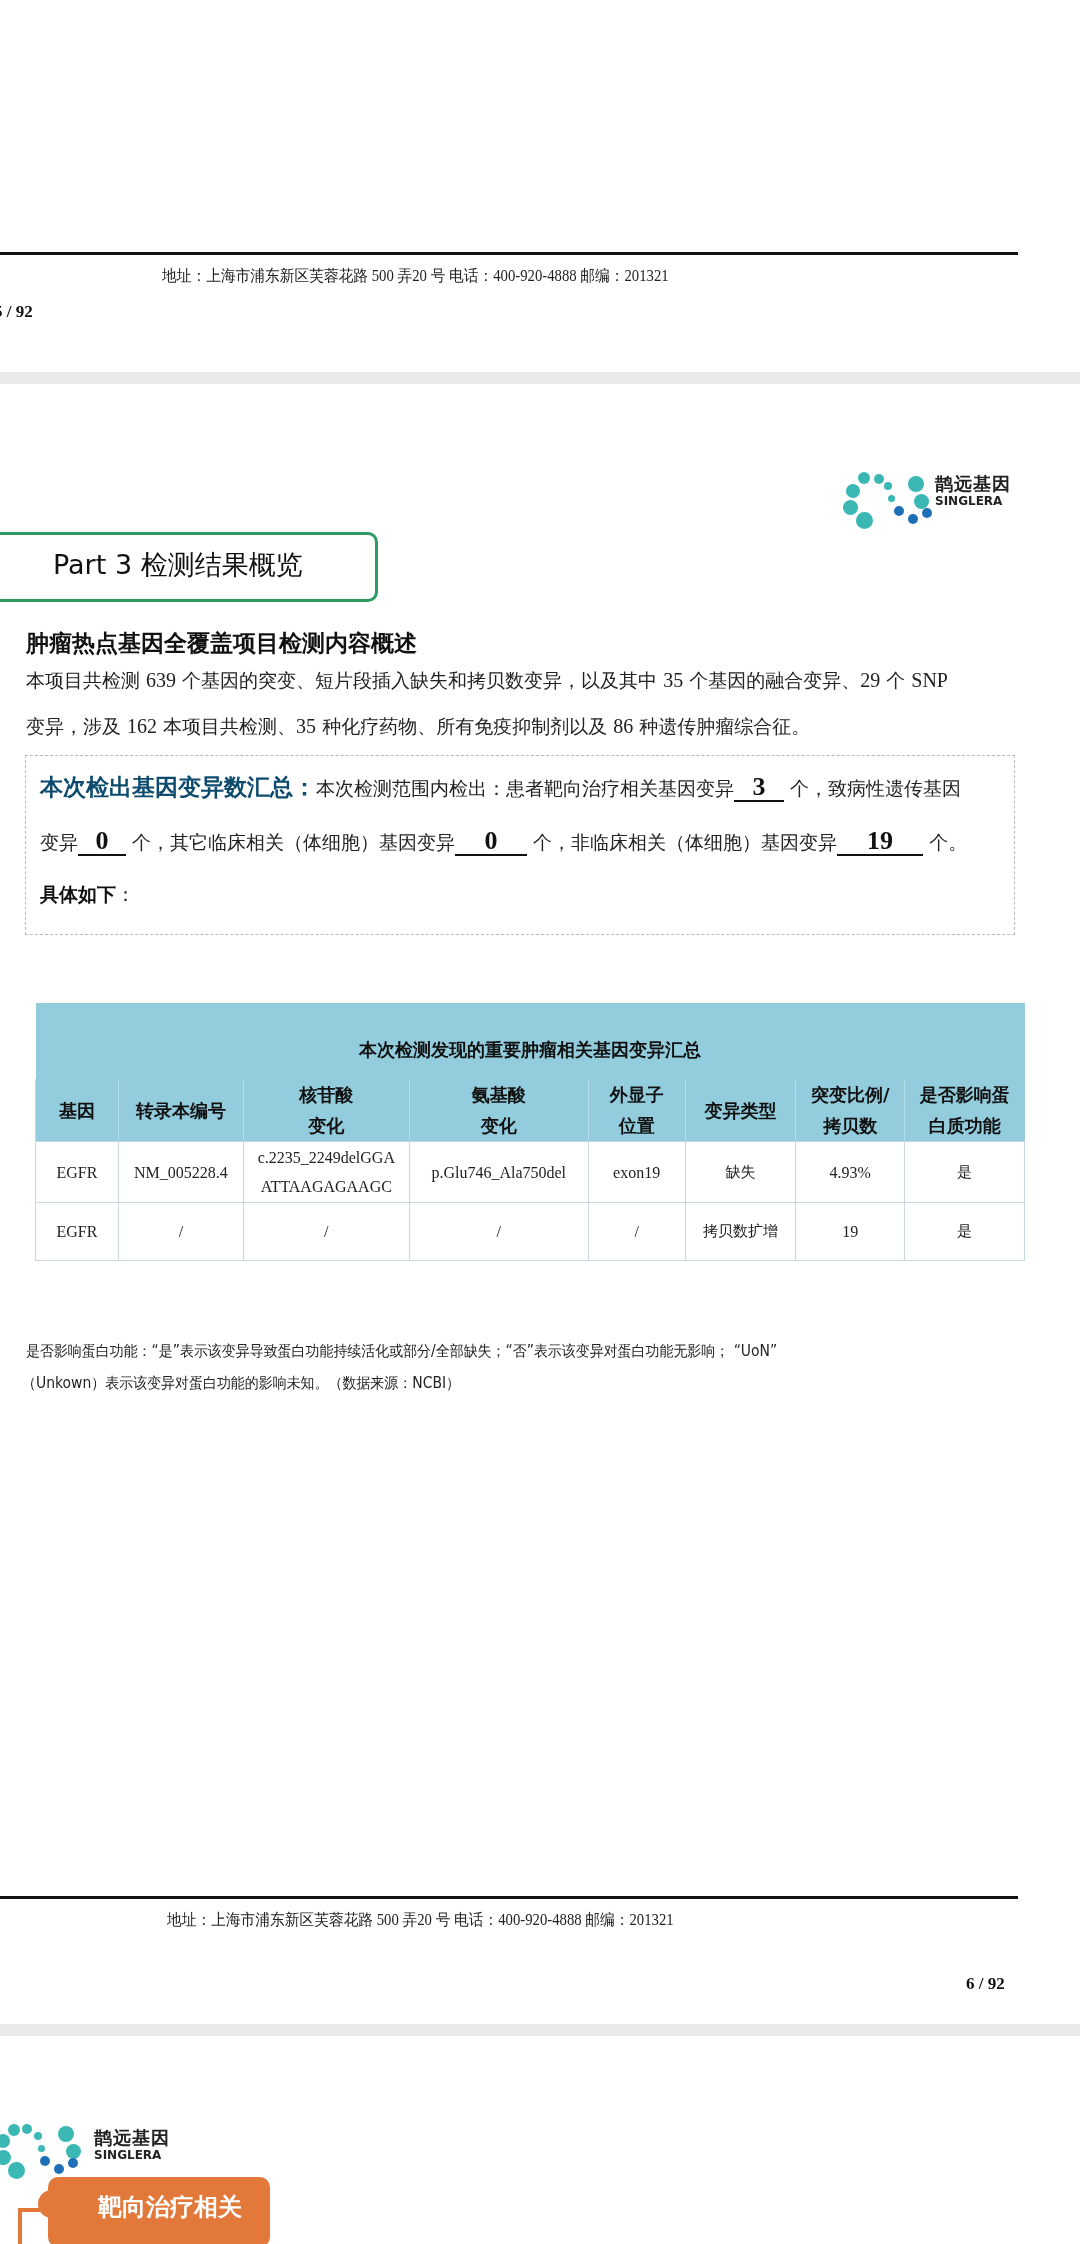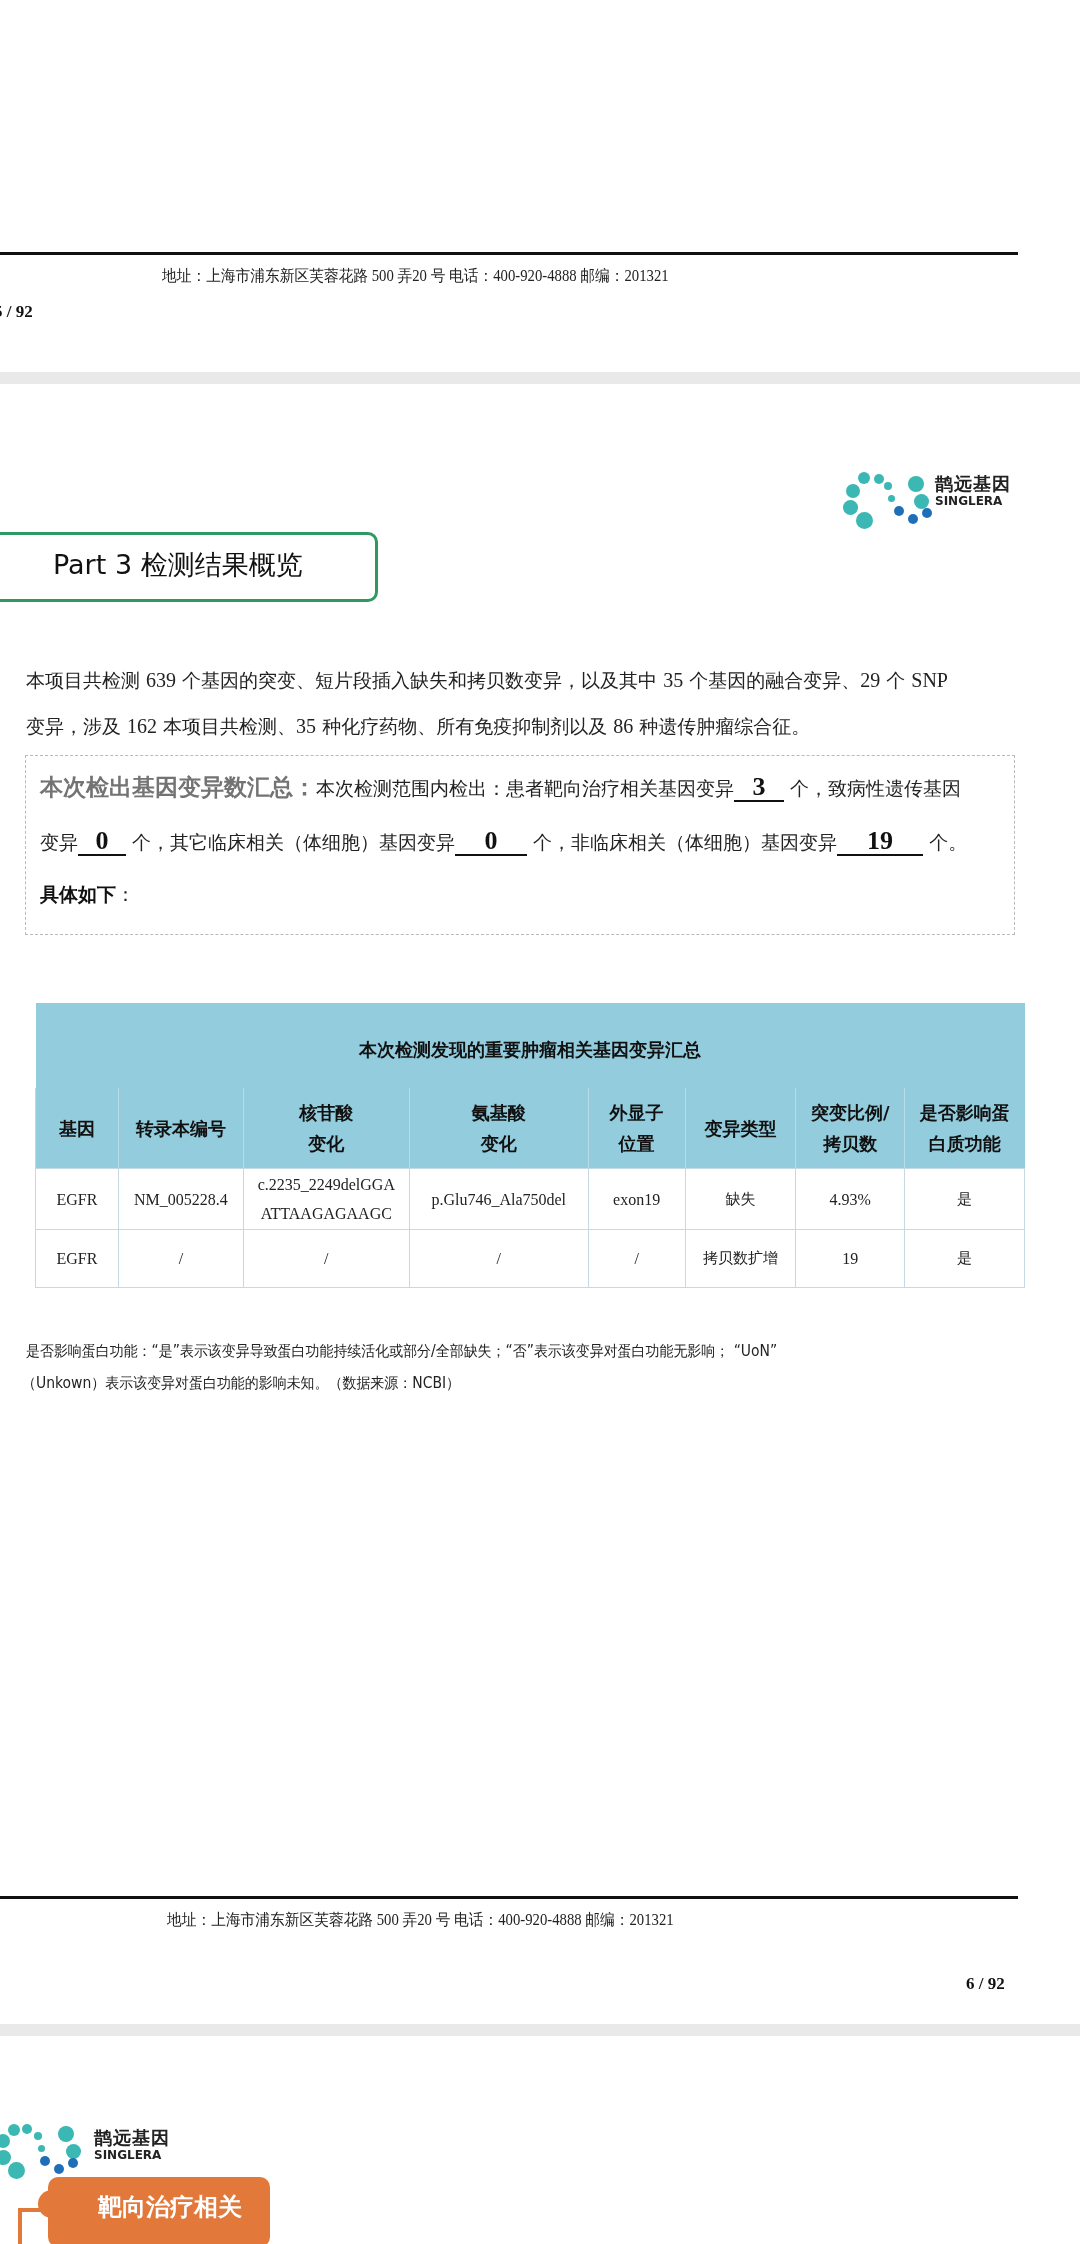--- a/index.html
+++ b/index.html
@@ -33,31 +33,31 @@
 
   .h-sec { position:absolute; left:26px; top:628px; font-family:"DejaVu Sans",sans-serif; font-weight:bold; font-size:23px; white-space:nowrap; }
   .para { position:absolute; left:26px; font-size:19px; white-space:nowrap; font-family:"DejaVu Sans",sans-serif; color:#222;text-align:right; }
   .para .num { font-family:"Liberation Serif",serif; font-size:20px; }
 
   .summary-box {
     position:absolute; left:25px; top:755px; width:988px; height:178px;
     border:1px dashed #b9b9b9;
   }
   .sum-line { position:absolute; left:14px; white-space:nowrap; font-family:"DejaVu Sans",sans-serif; font-size:19px; color:#222; }
-  .sum-title { font-weight:bold; font-size:23px; color:#737373;font-family:Liberation Mono, monospace; }
+  .sum-title { font-weight:bold; font-size:23px; color:#0c4a6e;font-family:Liberation Mono, monospace; }
   .blank {
     display:inline-block; border-bottom:2px solid #111; text-align:center;
     font-family:"Liberation Serif",serif; font-weight:bold; font-size:26px; line-height:26px; color:#111; vertical-align:baseline;
   }
 
   table.mut {
     position:absolute; left:35px; top:1003px; width:990px; border-collapse:collapse;
     font-family:"Liberation Serif",serif; font-size:16px;
   }
-  table.mut th { background:#93cddd; font-family:"DejaVu Sans",sans-serif; font-weight:bold; font-size:18px; color:#111; border-left:1px solid #b7dde7; line-height:31px; padding:9px; }
+  table.mut th { background:#93cddd; font-family:"DejaVu Sans",sans-serif; font-weight:bold; font-size:18px; color:#111; border-left:1px solid #b7dde7; line-height:31px; padding:0; }
   table.mut th.cap { height:60px; padding-top:16px; border-left:none; font-size:18px; vertical-align:middle; }
   table.mut td { border:1px solid #c6d9e3; text-align:center; height:57px; line-height:29px; padding:0 4px; color:#222; }
   table.mut td.cn { font-family:"DejaVu Sans",sans-serif; font-size:15px; }
 
   .note { position:absolute; left:26px; font-family:"DejaVu Sans",sans-serif; font-size:15px; color:#222; white-space:nowrap; transform:scaleX(0.93); transform-origin:left top; }
 
   .orange-tab {
     position:absolute; left:48px; top:2177px; width:222px; height:70px;
     background:#e2793a; border-radius:10px;
   }
@@ -92,20 +92,21 @@
     <span class="dot" style="left:70px; top:50px; width:10px; height:10px; background:#1f6fb8;"></span>
     <span class="dot" style="left:84px; top:44px; width:10px; height:10px; background:#1f6fb8;"></span>
     <span class="t1">鹊远基因</span>
     <span class="t2">SINGLERA</span>
   </div>
 
   <div class="part-box" style="top:148px;">
     <span>Part 3  检测结果概览</span>
   </div>
 
+  <div class="h-sec" style="top:244px;">肿瘤热点基因全覆盖项目检测内容概述</div>
 
   <div class="para" style="top:284px;">
     <span>本项目共检测 </span><span class="num">639</span><span> 个基因的突变、短片段插入缺失和拷贝数变异，以及其中 </span><span class="num">35</span><span> 个基因的融合变异、</span><span class="num">29</span><span> 个 </span><span class="num">SNP</span>
   </div>
   <div class="para" style="top:330px;">
     <span>变异，涉及 </span><span class="num">162</span><span> 本项目共检测、</span><span class="num">35</span><span> 种化疗药物、所有免疫抑制剂以及 </span><span class="num">86</span><span> 种遗传肿瘤综合征。</span>
   </div>
 
   <div class="summary-box" style="top:371px;">
     <div class="sum-line" style="top:16px;">

